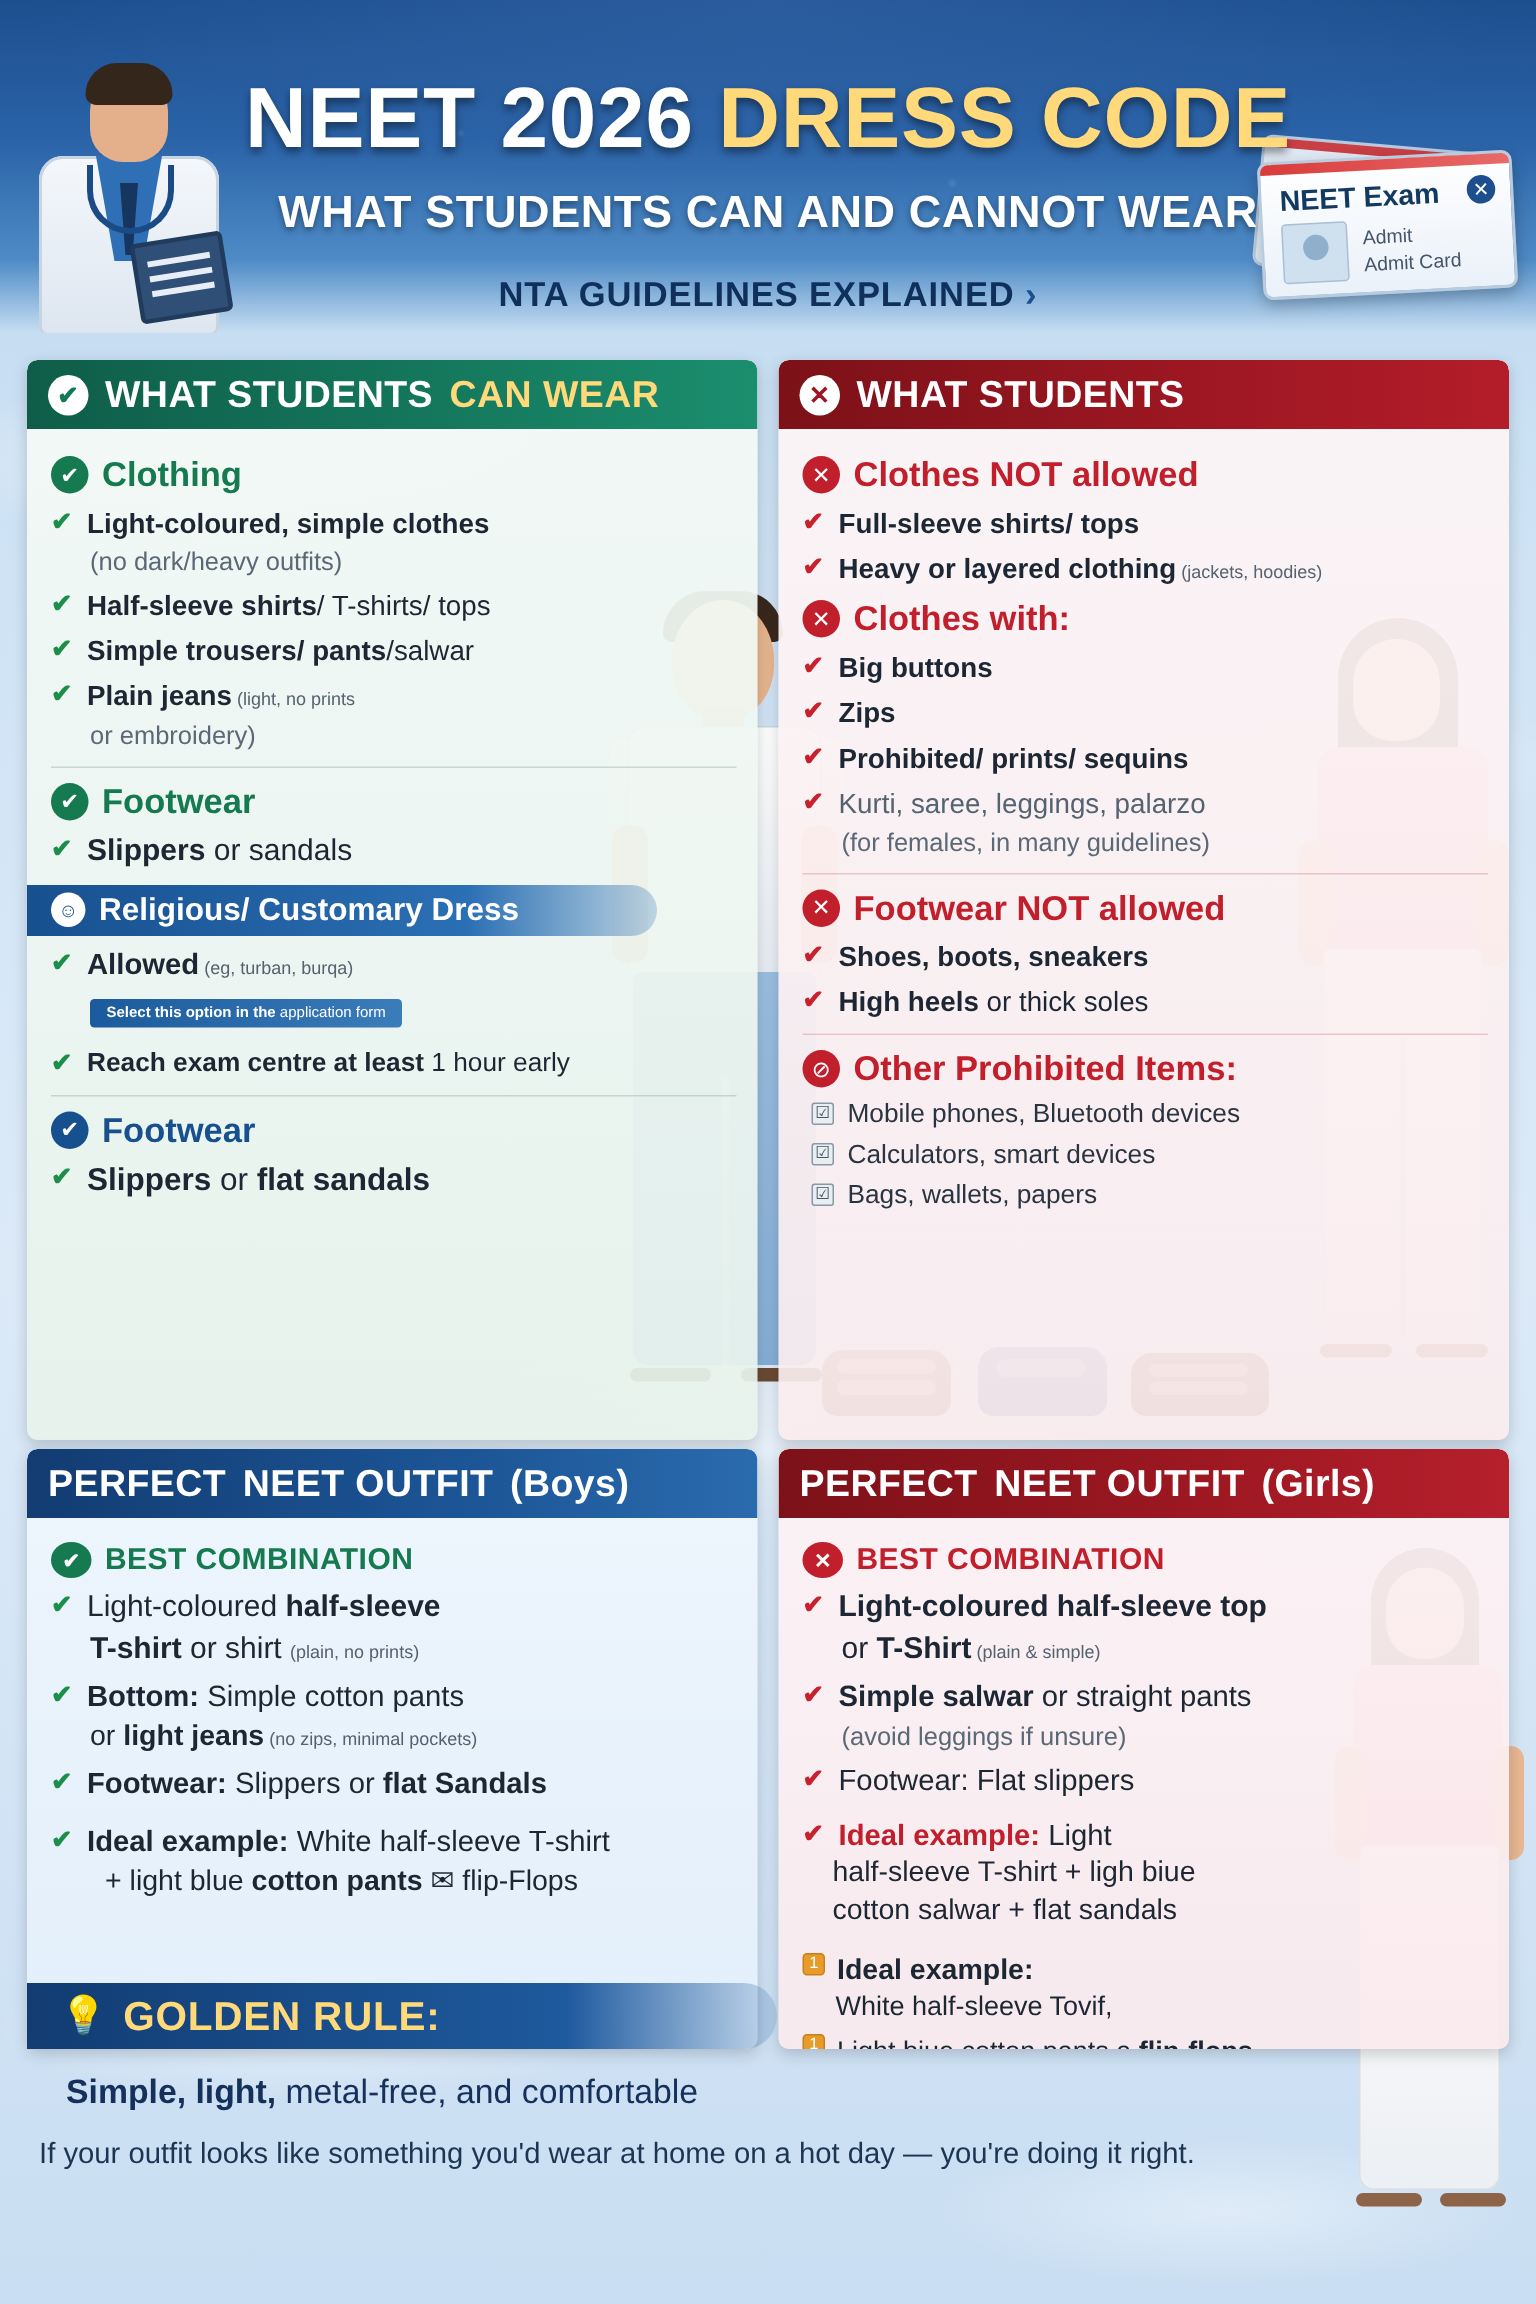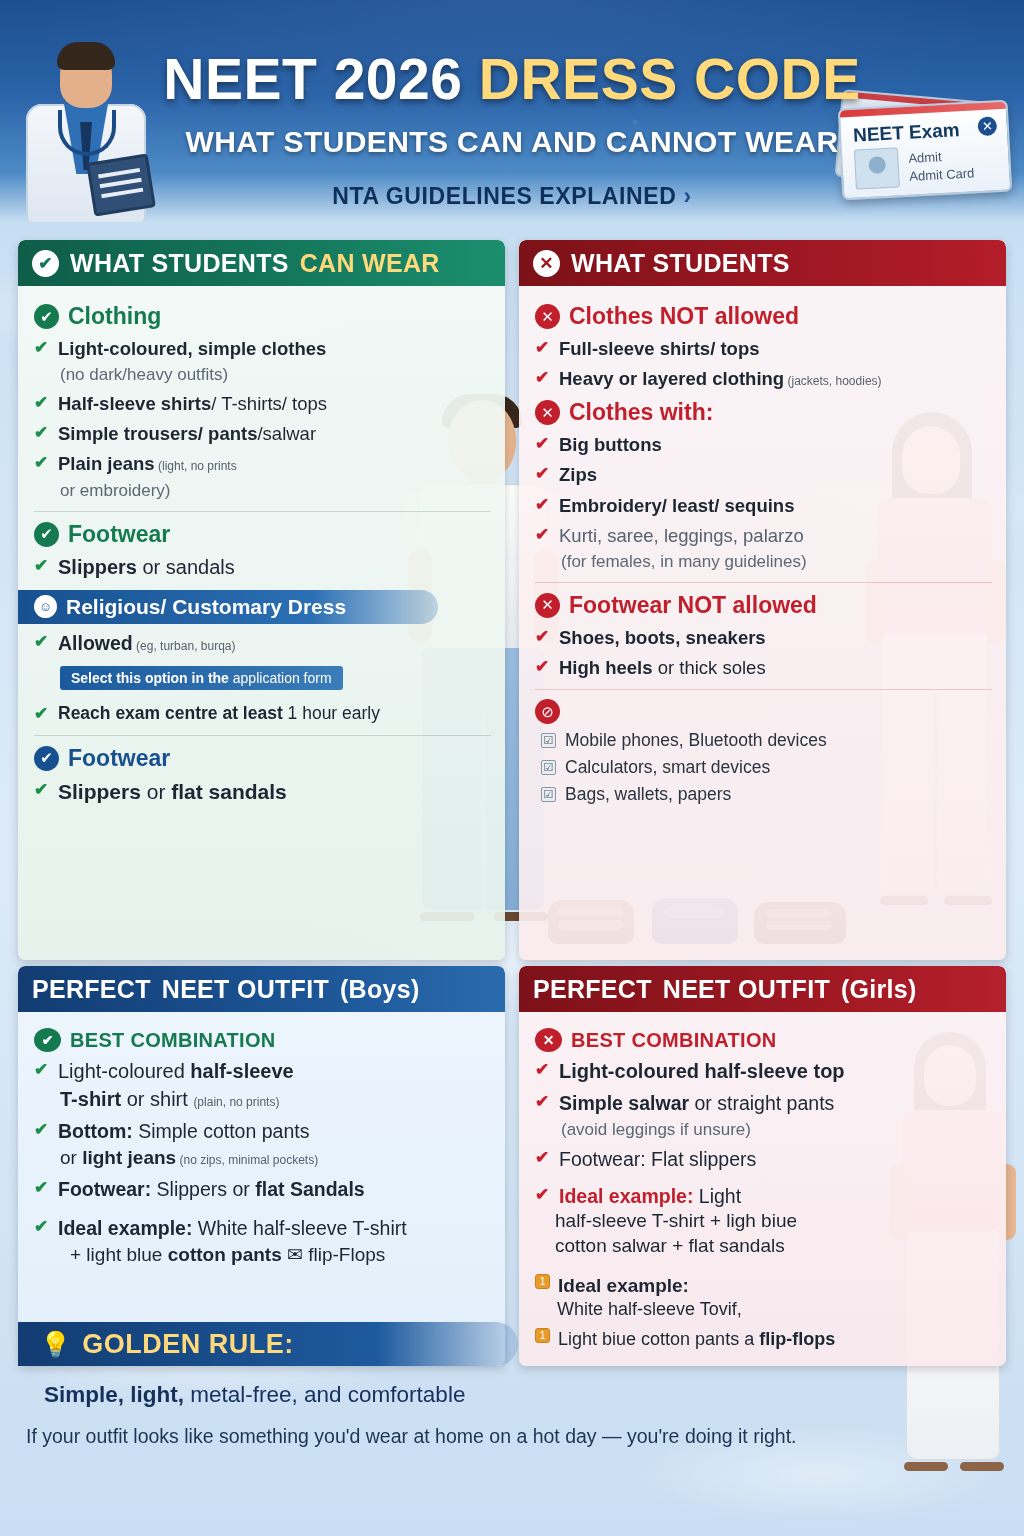--- a/index.html
+++ b/index.html
@@ -136,21 +136,21 @@
     background: linear-gradient(90deg,#17508f,#2b6fb4 70%, rgba(43,111,180,.25));
     display: flex; align-items: center; gap: 9px; padding-left: 16px;
     color: #fff; font-size: 21px; font-weight: bold;
     border-radius: 0 17px 17px 0;
   }
   .blue-ribbon .ic { width: 23px; height: 23px; border-radius: 50%; background: #fff; color:#17508f;
     display:flex; align-items:center; justify-content:center; font-size: 13px; }
   .select-chip {
     margin: 4px 0 6px 26px; display: inline-block;
     background: linear-gradient(90deg,#1b5a9c,#3b7cba); color: #fff;
-    font-size: 14px; padding: 4px 11px; border-radius: 3px; font-weight: bold;
+    font-size: 10px; padding: 4px 11px; border-radius: 3px; font-weight: bold;
   }
   .select-chip .lt { font-weight: normal; }
 
   
   #cannot-panel { left: 519px; top: 240px; width: 487px; height: 720px;
     background: linear-gradient(180deg, rgba(253,245,246,.95), rgba(250,236,238,.92));
     box-shadow: 0 3px 10px rgba(0,0,0,.18); }
   #cannot-panel .panel-head { background: linear-gradient(90deg,#7c1118,#9c1722 55%, #b31d29);
     border-radius: 7px 7px 0 0; }
   .cannot-body { padding: 8px 14px 0 16px; }
@@ -440,21 +440,21 @@
     <div class="li">
       <span class="tick tick-r">✔</span>
       <span class="txt b">Big buttons</span>
     </div>
     <div class="li">
       <span class="tick tick-r">✔</span>
       <span class="txt b">Zips</span>
     </div>
     <div class="li">
       <span class="tick tick-r">✔</span>
-      <span class="txt b">Embroidery/ least/ sequins</span>
+      <span class="txt b">Prohibited/ prints/ sequins</span>
     </div>
     <div class="li">
       <span class="tick tick-r">✔</span>
       <span class="txt" style="color:#55626f;">Kurti, saree, leggings, palarzo</span>
     </div>
     <div class="sub">(for females, in many guidelines)</div>
 
     <div class="redline"></div>
 
     <div class="sec-title">
@@ -467,20 +467,21 @@
     </div>
     <div class="li">
       <span class="tick tick-r">✔</span>
       <span class="txt"><b>High heels</b><span> or thick soles</span></span>
     </div>
 
     <div class="redline"></div>
 
     <div class="sec-title">
       <span class="ic" style="background:#c01f2b;">⊘</span>
+      <span class="tx red-t">Other Prohibited Items:</span>
     </div>
     <div class="checkbox-li">
       <span class="cbox">☑</span>
       <span class="txt"><span>Mobile phones,</span><span> Bluetooth devices</span></span>
     </div>
     <div class="checkbox-li">
       <span class="cbox">☑</span>
       <span class="txt">Calculators, smart devices</span>
     </div>
     <div class="checkbox-li">
@@ -542,20 +543,23 @@
   <div class="outfit-body">
     <div class="combo-title">
       <span class="ic badge-circle" style="background:#c01f2b;width:24px;height:24px;font-size:14px;">✕</span>
       <span class="tx red-t">BEST COMBINATION</span>
     </div>
 
     <div class="li">
       <span class="tick tick-r">✔</span>
       <span class="txt b" style="font-size:20px;">Light-coloured half-sleeve top</span>
     </div>
+    <div class="li" style="margin-left:26px;margin-top:-4px;">
+      <span class="txt" style="font-size:20px;"><span>or </span><b>T-Shirt</b><span class="note"> (plain &amp; simple)</span></span>
+    </div>
 
     <div class="li">
       <span class="tick tick-r">✔</span>
       <span class="txt" style="font-size:19.5px;"><b>Simple salwar</b><span> or straight pants</span></span>
     </div>
     <div class="sub">(avoid leggings if unsure)</div>
 
     <div class="li">
       <span class="tick tick-r">✔</span>
       <span class="txt" style="font-size:19.5px;">Footwear: Flat slippers</span>

